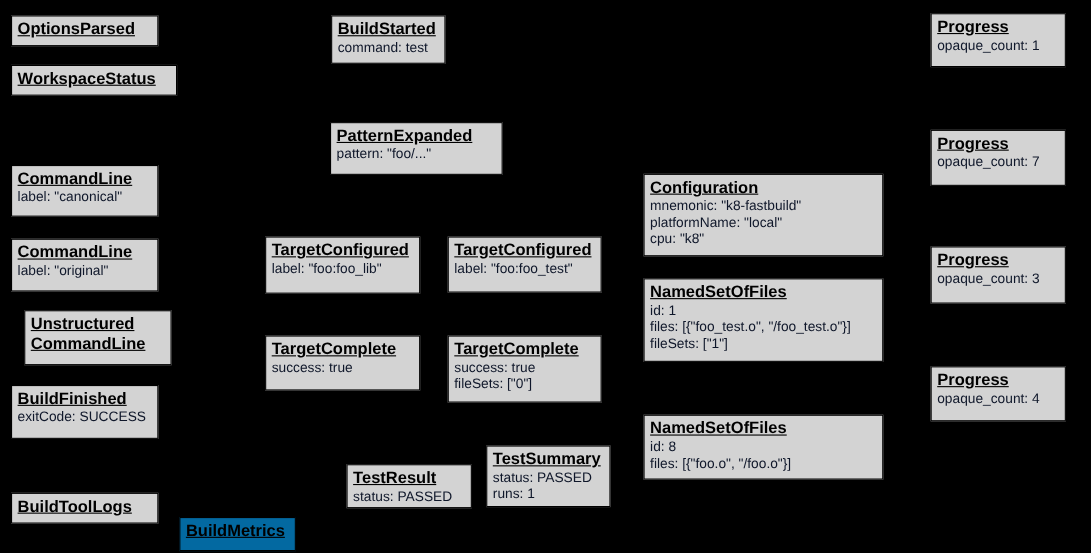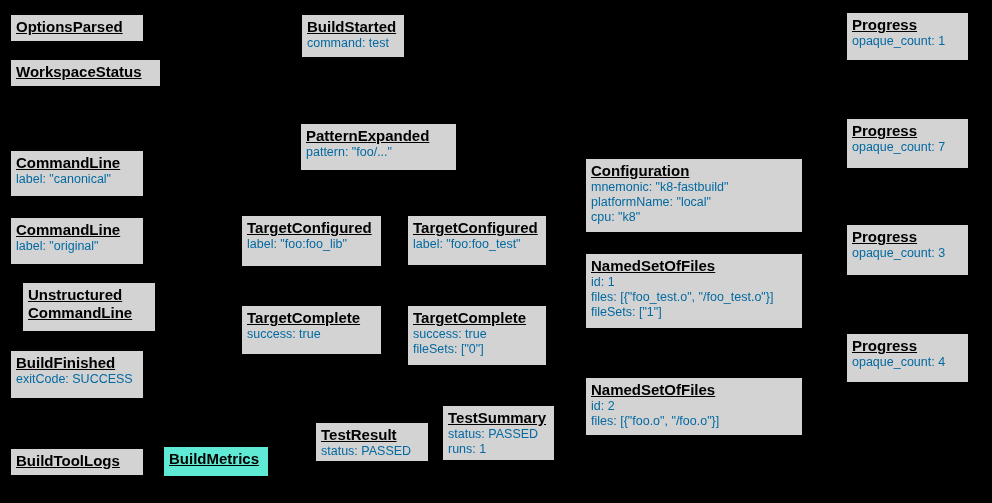--- a/index.html
+++ b/index.html
@@ -29,21 +29,21 @@
     font-weight: bold;
     text-decoration: underline;
     line-height: 1.18;
     white-space: pre-line;
     color: #000000;
   }
   .node-line {
     font-size: 12.5px;
     line-height: 1.2;
     white-space: pre;
-    color: #0369a1;
+    color: #0f172a;
   }
 </style>
 </head>
 <body>
 
 <div class="canvas" style="background: rgb(0, 0, 0);">
     <div class="node" style="left: 10px; top: 14px; width: 134px; height: 28px; background: rgb(211, 211, 211); border-color: rgb(0, 0, 0);">
       <div class="node-title">OptionsParsed</div>
     </div>
     <div class="node" style="left: 10px; top: 59px; width: 151px; height: 28px; background: rgb(211, 211, 211); border-color: rgb(0, 0, 0);">
@@ -65,37 +65,37 @@
       <div class="node-title">BuildFinished</div>
       <div class="node-line">exitCode: SUCCESS</div>
     </div>
     <div class="node" style="left: 10px; top: 448px; width: 134px; height: 28px; background: rgb(211, 211, 211); border-color: rgb(0, 0, 0);">
       <div class="node-title">BuildToolLogs</div>
     </div>
     <div class="node" style="left: 301px; top: 14px; width: 104px; height: 44px; background: rgb(211, 211, 211); border-color: rgb(0, 0, 0);">
       <div class="node-title">BuildStarted</div>
       <div class="node-line">command: test</div>
     </div>
-    <div class="node" style="left: 300px; top: 123px; width: 157px; height: 48px; background: rgb(211, 211, 211); border-color: rgb(0, 0, 0);">
+    <div class="node" style="left: 300px; top: 111px; width: 157px; height: 48px; background: rgb(211, 211, 211); border-color: rgb(0, 0, 0);">
       <div class="node-title">PatternExpanded</div>
       <div class="node-line">pattern: "foo/..."</div>
     </div>
     <div class="node" style="left: 241px; top: 215px; width: 141px; height: 52px; background: rgb(211, 211, 211); border-color: rgb(0, 0, 0);">
       <div class="node-title">TargetConfigured</div>
       <div class="node-line">label: "foo:foo_lib"</div>
     </div>
     <div class="node" style="left: 241px; top: 305px; width: 141px; height: 50px; background: rgb(211, 211, 211); border-color: rgb(0, 0, 0);">
       <div class="node-title">TargetComplete</div>
       <div class="node-line">success: true</div>
     </div>
     <div class="node" style="left: 315px; top: 422px; width: 114px; height: 40px; background: rgb(211, 211, 211); border-color: rgb(0, 0, 0);">
       <div class="node-title">TestResult</div>
       <div class="node-line">status: PASSED</div>
     </div>
-    <div class="node" style="left: 163px; top: 446px; width: 106px; height: 31px; background: #5eead4; border-color: rgb(0, 0, 0);">
+    <div class="node" style="left: 163px; top: 470px; width: 106px; height: 31px; background: #0369a1; border-color: rgb(0, 0, 0);">
       <div class="node-title">BuildMetrics</div>
     </div>
     <div class="node" style="left: 407px; top: 215px; width: 140px; height: 51px; background: rgb(211, 211, 211); border-color: rgb(0, 0, 0);">
       <div class="node-title">TargetConfigured</div>
       <div class="node-line">label: "foo:foo_test"</div>
     </div>
     <div class="node" style="left: 407px; top: 305px; width: 140px; height: 61px; background: rgb(211, 211, 211); border-color: rgb(0, 0, 0);">
       <div class="node-title">TargetComplete</div>
       <div class="node-line">success: true</div>
       <div class="node-line">fileSets: ["0"]</div>
@@ -112,21 +112,21 @@
       <div class="node-line">cpu: "k8"</div>
     </div>
     <div class="node" style="left: 585px; top: 253px; width: 218px; height: 76px; background: rgb(211, 211, 211); border-color: rgb(0, 0, 0);">
       <div class="node-title">NamedSetOfFiles</div>
       <div class="node-line">id: 1</div>
       <div class="node-line">files: [{"foo_test.o", "/foo_test.o"}]</div>
       <div class="node-line">fileSets: ["1"]</div>
     </div>
     <div class="node" style="left: 585px; top: 377px; width: 218px; height: 59px; background: rgb(211, 211, 211); border-color: rgb(0, 0, 0);">
       <div class="node-title">NamedSetOfFiles</div>
-      <div class="node-line">id: 2</div>
+      <div class="node-line">id: 8</div>
       <div class="node-line">files: [{"foo.o", "/foo.o"}]</div>
     </div>
     <div class="node" style="left: 846px; top: 12px; width: 123px; height: 49px; background: rgb(211, 211, 211); border-color: rgb(0, 0, 0);">
       <div class="node-title">Progress</div>
       <div class="node-line">opaque_count: 1</div>
     </div>
     <div class="node" style="left: 846px; top: 118px; width: 123px; height: 51px; background: rgb(211, 211, 211); border-color: rgb(0, 0, 0);">
       <div class="node-title">Progress</div>
       <div class="node-line">opaque_count: 7</div>
     </div>

